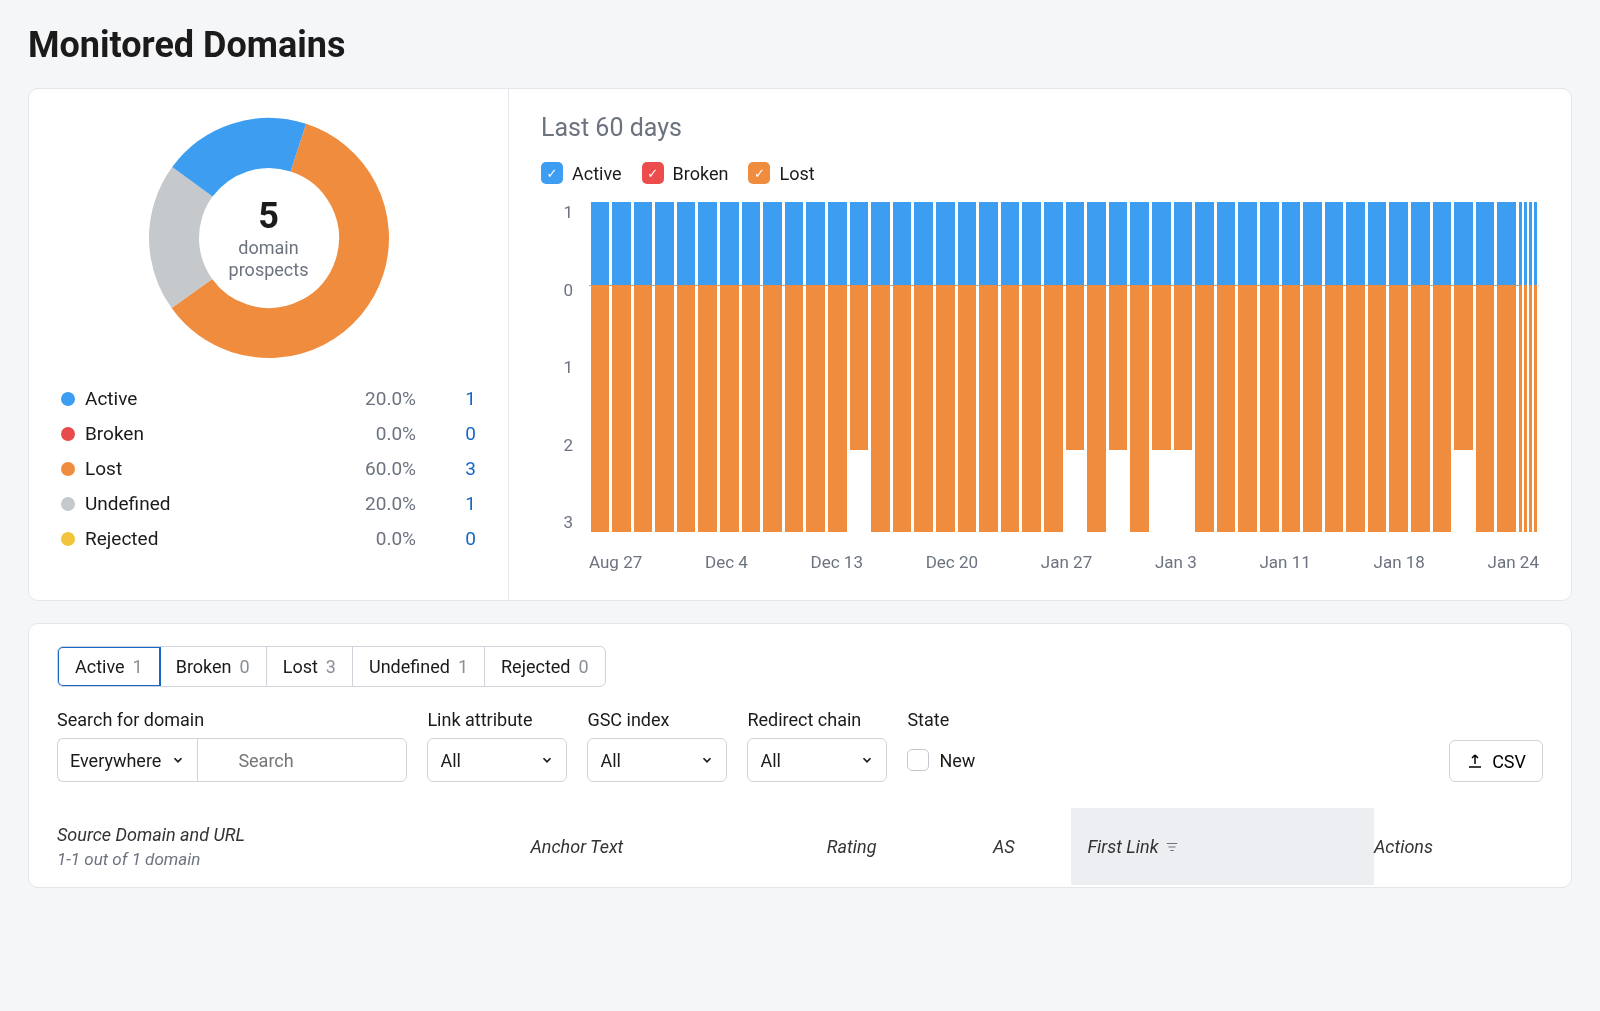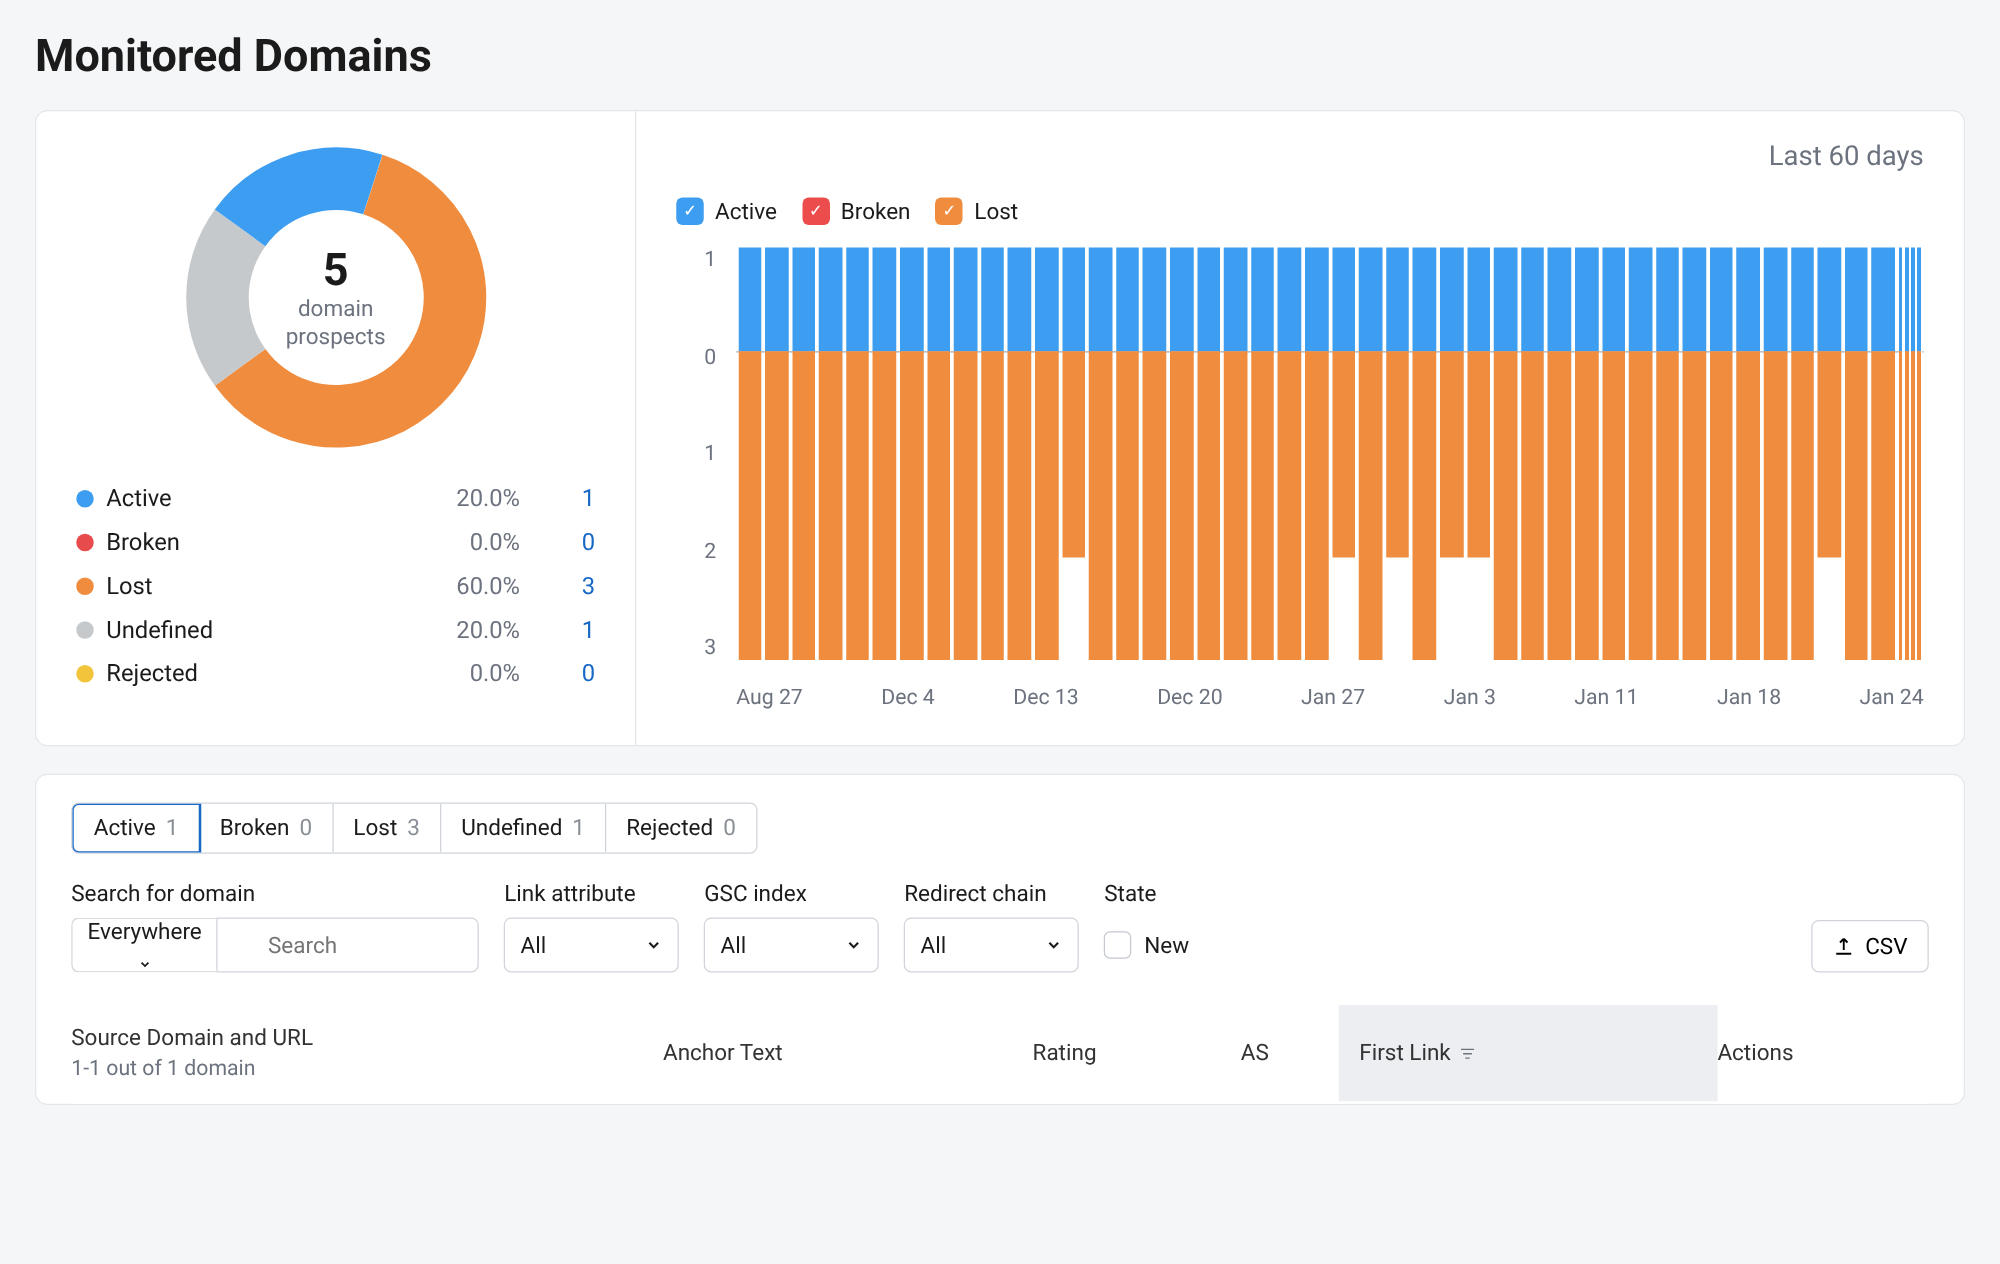--- a/index.html
+++ b/index.html
@@ -20,21 +20,21 @@
 .donut-center{position:absolute;inset:0;display:flex;flex-direction:column;align-items:center;justify-content:center;}
 .donut-center .big{font-size:36px;font-weight:700;}
 .donut-center .sub{font-size:18px;color:#6c737f;text-align:center;line-height:1.25;}
 .legend{margin-top:18px;}
 .legend-row{display:flex;align-items:center;padding:6px 0;font-size:19px;}
 .dot{width:14px;height:14px;border-radius:50%;margin-right:10px;flex-shrink:0;}
 .legend-row .lbl{flex:1;}
 .legend-row .pct{width:90px;text-align:right;color:#6c737f;}
 .legend-row .cnt{width:60px;text-align:right;color:#1768c6;}
 .chart-side{flex:1;padding:24px 32px 28px;}
-.chart-title{color:#6c737f;font-size:22px;margin-bottom:20px;text-align:right;}
+.chart-title{color:#6c737f;font-size:25px;margin-bottom:20px;}
 .chart-legend{display:flex;gap:20px;margin-bottom:18px;}
 .cl-item{display:flex;align-items:center;gap:9px;font-size:18px;}
 .chk{width:22px;height:22px;border-radius:5px;display:flex;align-items:center;justify-content:center;color:#fff;font-size:13px;}
 .chart-area{position:relative;height:370px;}
 .y-axis{position:absolute;left:0;top:0;bottom:40px;width:40px;display:flex;flex-direction:column;justify-content:space-between;align-items:flex-end;color:#6c737f;font-size:17px;padding-right:8px;}
 .plot{position:absolute;left:48px;right:0;top:0;bottom:40px;}
 .zero-line{position:absolute;left:0;right:0;top:25%;height:1px;background:#a7adb6;}
 .bars{position:absolute;inset:0;display:flex;}
 .bar-col{flex:1;margin:0 1.5px;position:relative;}
 .bar-top{position:absolute;left:0;right:0;bottom:75%;background:#3d9df0;}
@@ -47,28 +47,28 @@
 .tab{padding:8px 16px;font-size:18px;border-right:1px solid #d0d3d9;cursor:pointer;display:flex;gap:8px;align-items:center;}
 .tab:last-child{border-right:none;}
 .tab.active{border:2px solid #1768c6;margin:-1px;border-radius:6px 0 0 6px;}
 .tab .cnt{color:#8a8f97;}
 .filters{display:flex;gap:20px;margin-top:22px;align-items:flex-end;flex-wrap:wrap;}
 .fgroup{display:flex;flex-direction:column;gap:8px;}
 .fgroup>label{font-size:18px;}
 .search-group{display:flex;}
 .sel{height:44px;border:1px solid #d0d3d9;border-radius:6px;padding:0 12px;font-size:18px;background:#fff;display:flex;align-items:center;gap:10px;cursor:pointer;}
 .sel svg,.chev{width:14px;height:14px;}
-.search-group .sel{border-radius:6px 0 0 6px;border-right:none;flex-direction:column;}
+.search-group .sel{border-radius:6px 0 0 6px;border-right:none;}
 .search-input{height:44px;border:1px solid #d0d3d9;border-radius:0 6px 6px 0;padding:0 12px 0 40px;font-size:18px;width:210px;position:relative;}
 .search-wrap{position:relative;}
 .search-wrap svg{position:absolute;left:12px;top:13px;width:18px;height:18px;color:#9aa0a8;}
 .state-group{display:flex;align-items:center;gap:10px;}
 .chkbox{width:22px;height:22px;border:1px solid #c4c9d0;border-radius:5px;}
 .csv-btn{margin-left:auto;}
-.table-head{display:flex;align-items:center;margin-top:26px;padding:16px 0 18px;color:#333;background:#fff;}
+.table-head{display:flex;align-items:center;margin-top:26px;padding:16px 0 18px;color:#333;background:#fff;font-style:italic;}
 .table-head .col{font-size:18px;}
 .col-src{flex:1.4;}
 .col-anchor{flex:0.7;}
 .col-rating{flex:0.5;text-align:center;}
 .col-as{flex:0.4;text-align:center;}
 .col-first{flex:0.8;background:#eceef1;align-self:stretch;display:flex;align-items:center;padding:16px;margin:-16px 0;gap:6px;}
 .col-actions{flex:0.5;}
 .subhead{color:#6c737f;font-size:17px;margin-top:4px;}
 </style>
 </head>

